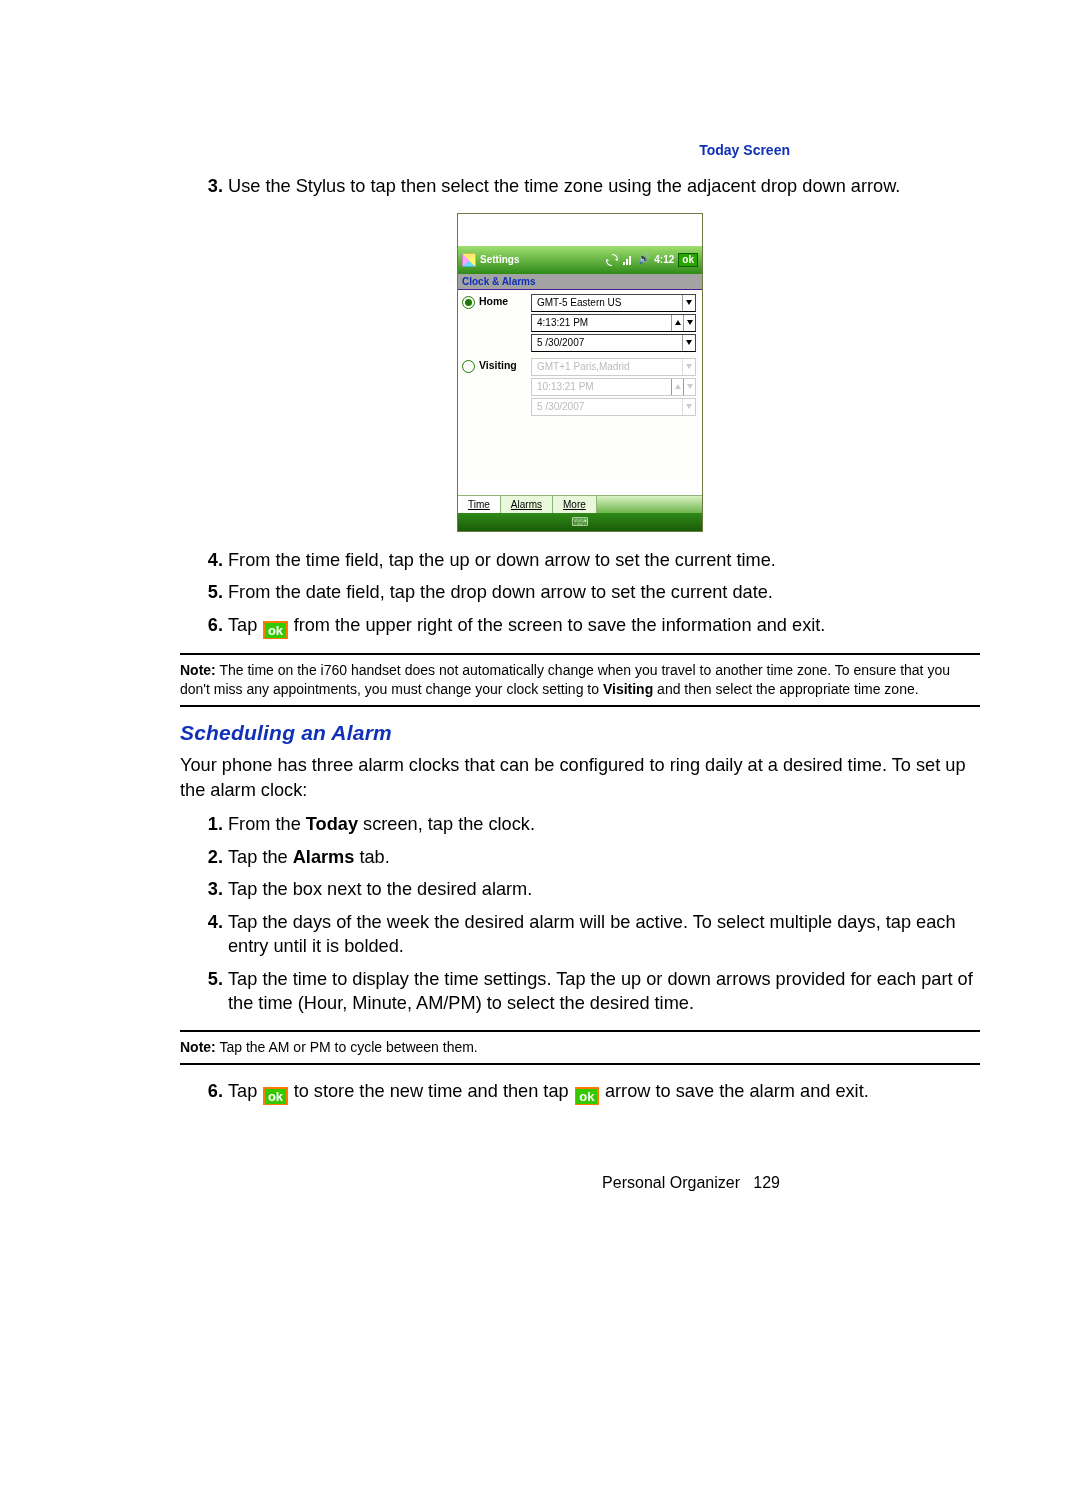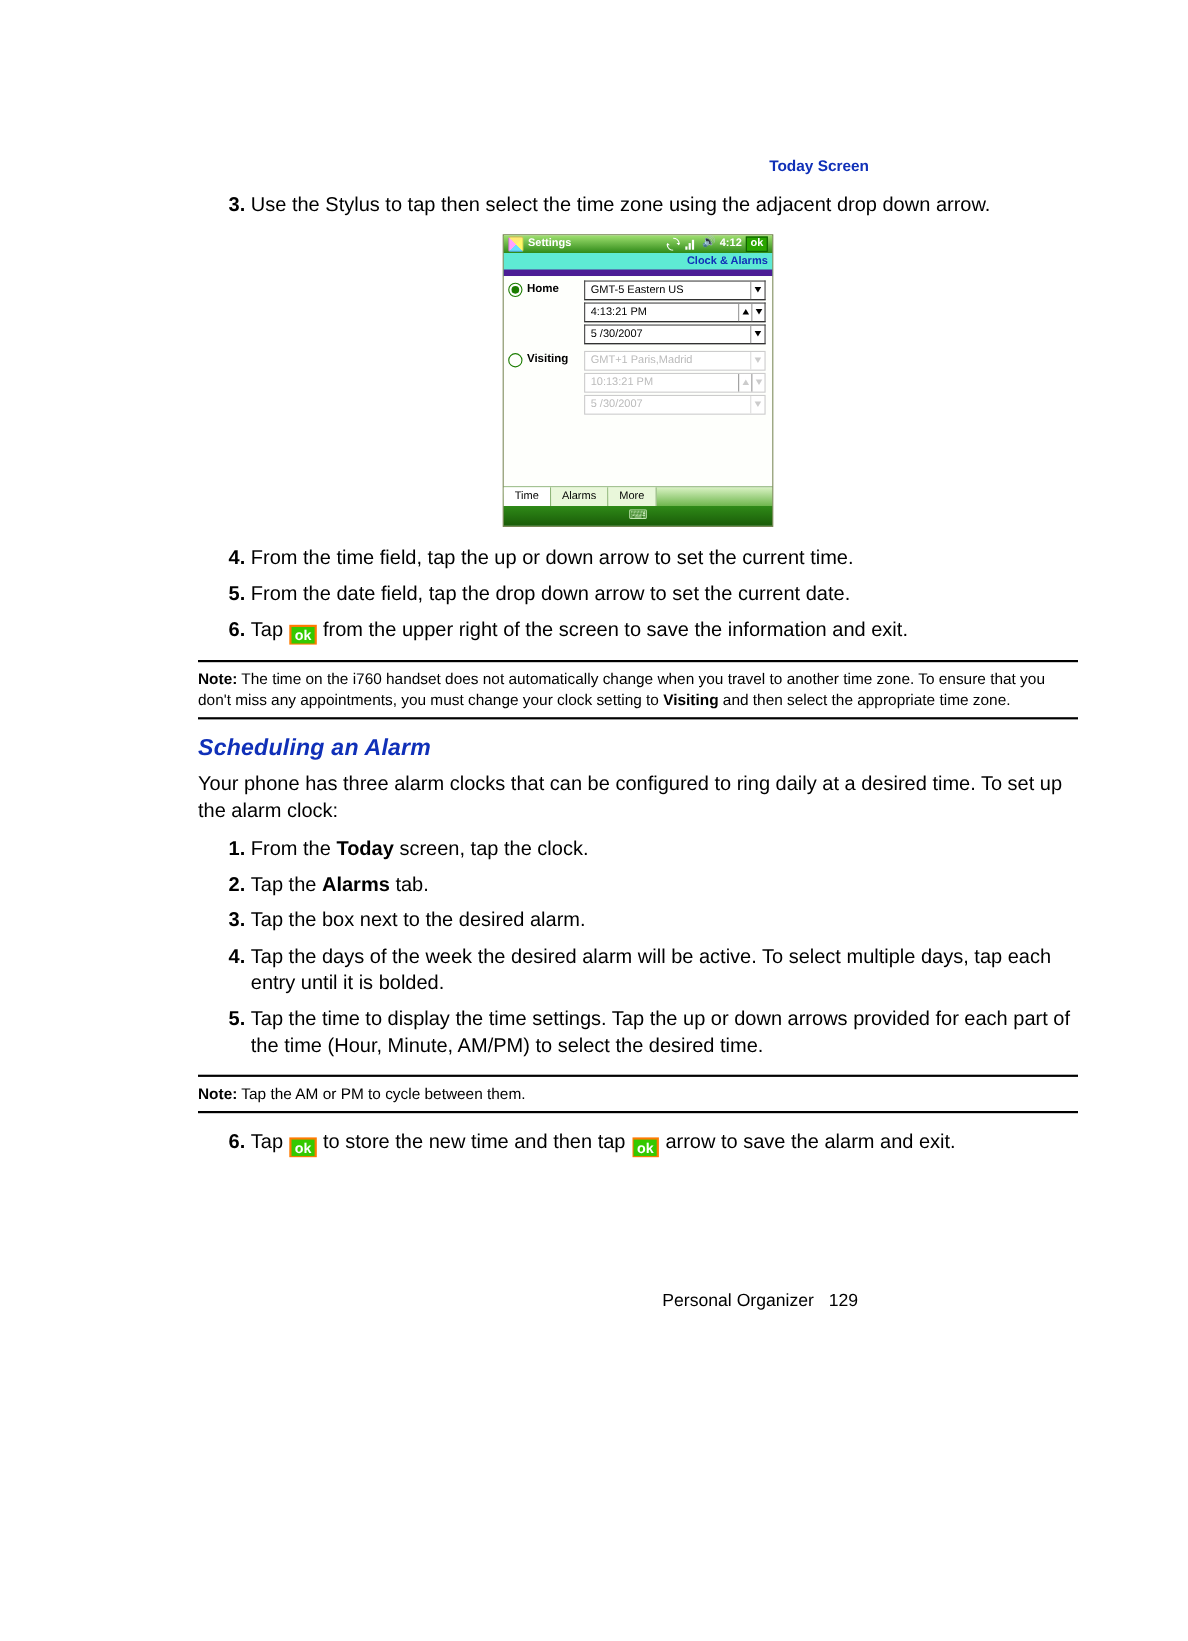--- a/index.html
+++ b/index.html
@@ -99,27 +99,28 @@
   .shot {
     width: 244px;
     border: 1px solid #6a7a42;
     background: #fff;
     font-size: 10px;
     font-family: Tahoma, Arial, sans-serif;
     color: #000;
     line-height: 1;
   }
   .shot .titlebar {
-    height: 16px;
+    height: 28px;
     background: linear-gradient(#9fe070, #2f8a18);
     color: #fff;
     display: flex;
     align-items: center;
     padding: 0 4px;
     gap: 4px;
+    margin-top: 32px;
   }
   .winflag {
     width: 14px; height: 14px;
     background:
       linear-gradient(135deg,#ff4b4b 0 50%, #3bbe3b 50% 100%),
       linear-gradient(45deg,#3b7bff 0 50%, #ffe23b 50% 100%);
     background-blend-mode: screen;
     border-radius: 2px;
     box-shadow: inset 0 0 0 1px rgba(0,0,0,.2);
   }
@@ -133,23 +134,22 @@
     font-weight:bold;
     padding:1px 3px;
     border:1px solid #0e5c00;
     font-size:10px;
   }
   .subheader {
     color:#1030b8;
     font-weight:bold;
     font-size:10px;
     padding:3px 4px 2px 4px;
-    border-bottom:6px solid #4c1d95;
-    background:#5eead4;
-    text-align:right;
+    border-bottom:1px solid #4c1d95;
+    background:#a3a3a3;
   }
   .shot-body {
     background:#fefffc;
     padding:4px 2px 2px 2px;
     min-height:185px;
   }
   .row { display:flex; align-items:flex-start; margin-bottom:3px; }
   .radio {
     width:11px;height:11px;border:1.5px solid #1b7c00;border-radius:50%;
     margin:2px 4px 0 2px; position:relative; flex-shrink:0;
@@ -168,21 +168,22 @@
   .field.disabled .ddrop { border-left-color:#ddd; }
   .field.disabled .ddrop .tri { border-top-color:#ccc; }
   .spin { width:24px; height:100%; display:flex; }
   .spin .half { flex:1; display:flex; align-items:center; justify-content:center; border-left:1px solid #999; }
   .spin .half .triU { border-left:3px solid transparent; border-right:3px solid transparent; border-bottom:5px solid #000; }
   .spin .half .triD { border-left:3px solid transparent; border-right:3px solid transparent; border-top:5px solid #000; }
   .tabs {
     display:flex;
     background: linear-gradient(#d9f2c3,#6eb64d);
     border-top:1px solid #8fb57a;
-    margin-top:0;
+    margin-top:14px;
+    text-decoration:underline;
   }
   .tab {
     padding:4px 10px 3px 10px;
     font-size:10px;
     color:#000;
     border-right:1px solid #8fb57a;
     background:#e9f7da;
   }
   .tab:first-child { background:#fff; }
   .bottombar {

